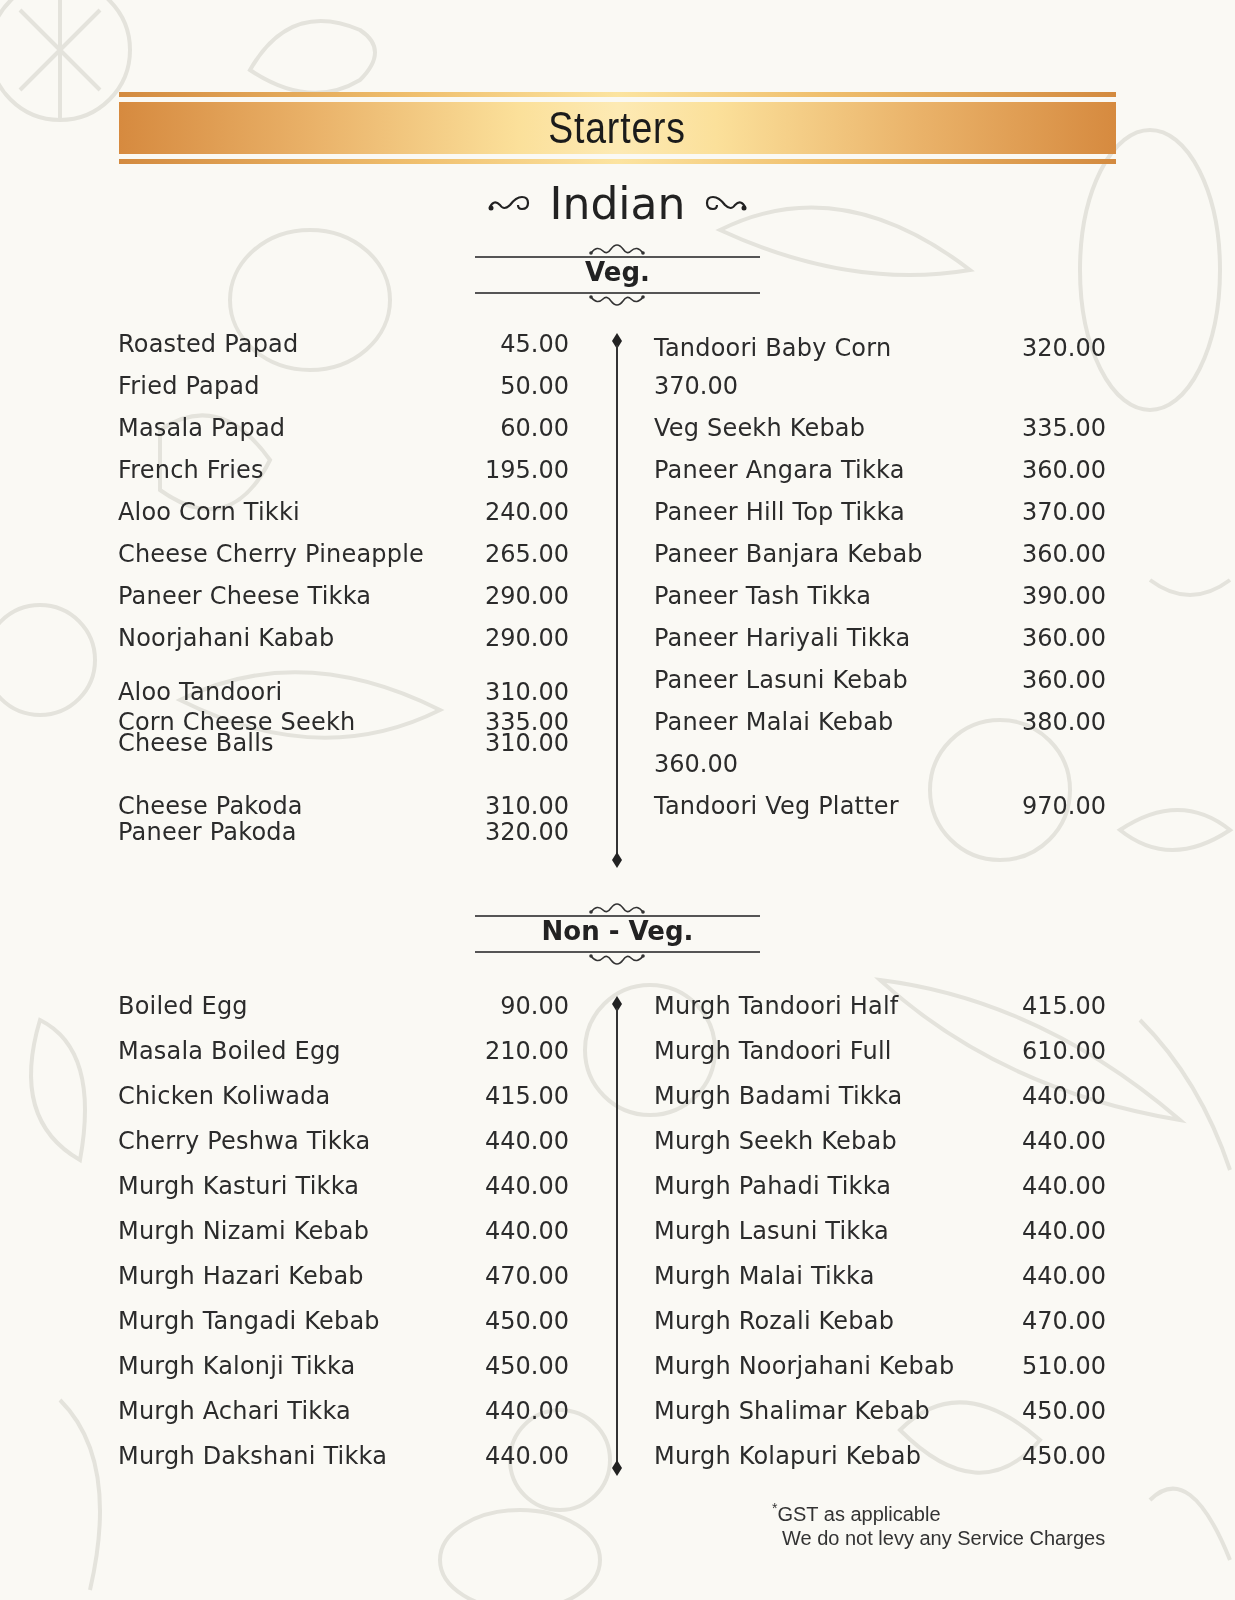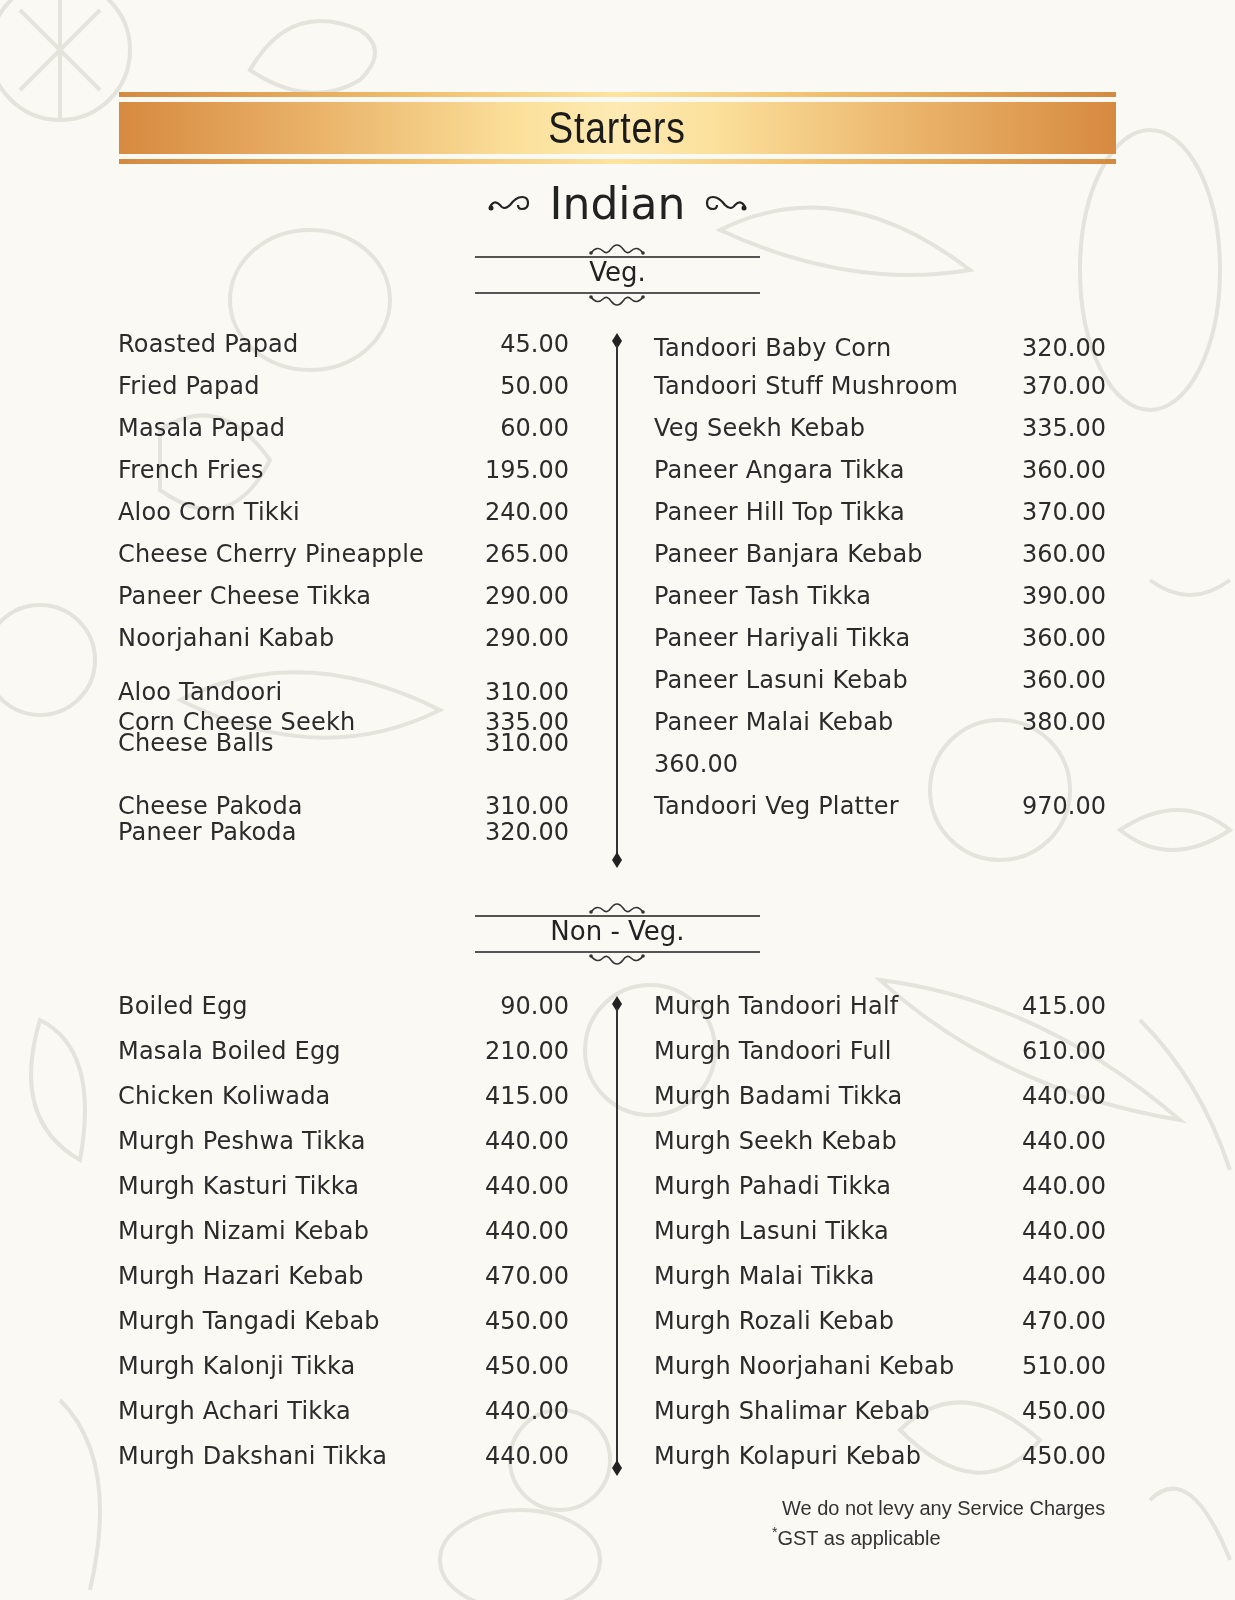--- a/index.html
+++ b/index.html
@@ -28,21 +28,21 @@
     font-family: "Liberation Sans", sans-serif;
     font-size: 44px; letter-spacing: 1px; color: #1b1b1b;
     transform: scaleX(0.85);
   }
   .cuisine {
     position: absolute; left: 0; right: 0; top: 178px;
     display: flex; justify-content: center; align-items: center; gap: 18px;
   }
   .cuisine-title { font-size: 44px; color: #222; font-family: "DejaVu Sans", sans-serif; }
   .swirl { width: 46px; height: 26px; }
-  .section-head { position: absolute; left: 475px; width: 285px; height: 60px; }
+  .section-head { position: absolute; left: 475px; width: 285px; height: 60px; font-weight: bold; }
   .section-head .rule { position: absolute; left: 0; right: 0; height: 1.5px; background: #555; }
   .section-head .rule.r1 { top: 13px; }
   .section-head .rule.r2 { top: 49px; }
   .section-head .orn { position: absolute; left: 112px; width: 60px; height: 14px; }
   .section-head .orn.o1 { top: 0; }
   .section-head .orn.o2 { top: 50px; }
   .section-title {
     position: absolute; left: 0; right: 0; top: 14px; text-align: center;
     font-size: 26px; color: #222; font-family: "DejaVu Sans", sans-serif;
   }
@@ -185,21 +185,20 @@
 <svg class="diamond" style="left:612px; top:852px;" viewBox="0 0 10 16">
     <path d="M5 0 L10 8 L5 16 L0 8Z" fill="#222"></path>
   </svg>
 
 <div class="col" style="left:654px; top:330px; width:452px;">
   <div class="item" style="top:4px">
       <span class="name">Tandoori Baby Corn</span>
       <span class="price">320.00</span>
     </div>
   <div class="item" style="top:42px">
-      <span class="name">Tandoori Stuff Mushroom</span>
       <span class="price">370.00</span>
     </div>
   <div class="item" style="top:84px">
       <span class="name">Veg Seekh Kebab</span>
       <span class="price">335.00</span>
     </div>
   <div class="item" style="top:126px">
       <span class="name">Paneer Angara Tikka</span>
       <span class="price">360.00</span>
     </div>
@@ -259,21 +258,21 @@
     </div>
   <div class="item" style="top:45px">
       <span class="name">Masala Boiled Egg</span>
       <span class="price">210.00</span>
     </div>
   <div class="item" style="top:90px">
       <span class="name">Chicken Koliwada</span>
       <span class="price">415.00</span>
     </div>
   <div class="item" style="top:135px">
-      <span class="name">Murgh Peshwa Tikka</span>
+      <span class="name">Cherry Peshwa Tikka</span>
       <span class="price">440.00</span>
     </div>
   <div class="item" style="top:180px">
       <span class="name">Murgh Kasturi Tikka</span>
       <span class="price">440.00</span>
     </div>
   <div class="item" style="top:225px">
       <span class="name">Murgh Nizami Kebab</span>
       <span class="price">440.00</span>
     </div>
@@ -348,15 +347,15 @@
       <span class="name">Murgh Shalimar Kebab</span>
       <span class="price">450.00</span>
     </div>
   <div class="item" style="top:450px">
       <span class="name">Murgh Kolapuri Kebab</span>
       <span class="price">450.00</span>
     </div>
 </div>
 
 <div class="footnote">
+  <div><sup>*</sup><span>GST as applicable</span></div>
   <div style="padding-left:10px;">We do not levy any Service Charges</div>
-  <div><sup>*</sup><span>GST as applicable</span></div>
 </div>
 
 </body></html>

